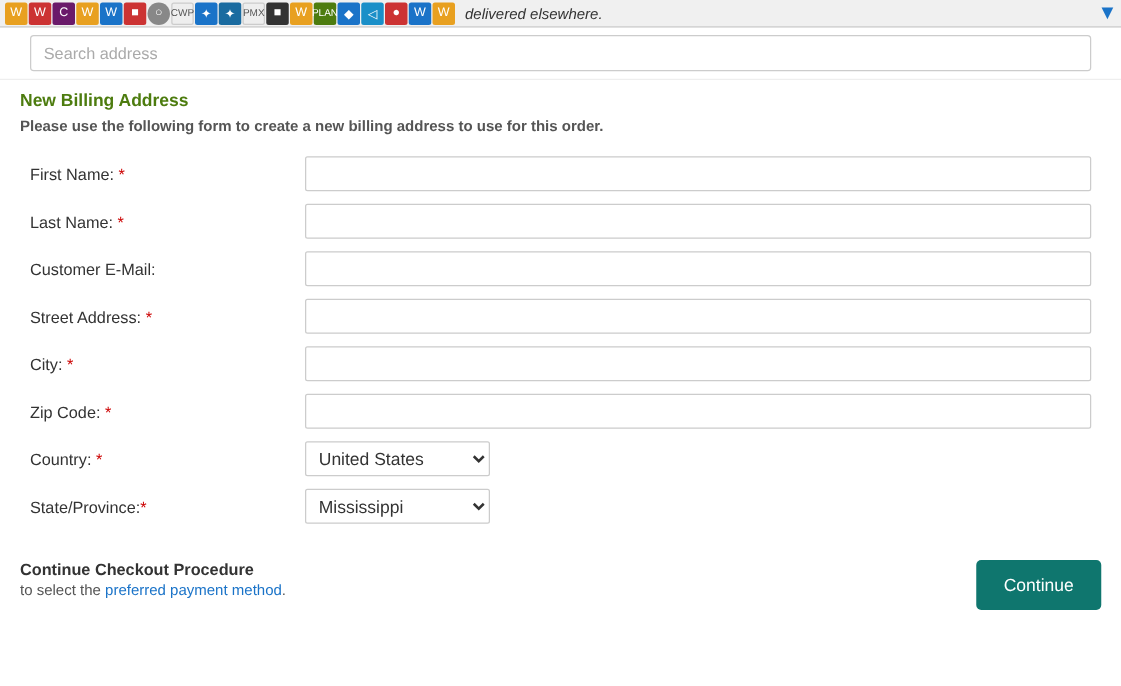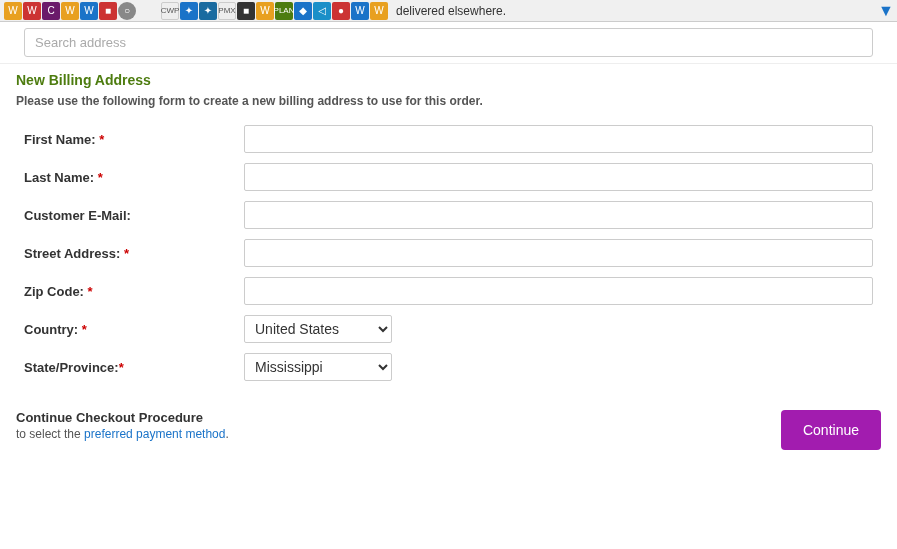--- a/index.html
+++ b/index.html
@@ -25,20 +25,21 @@
       align-items: center;
       padding: 0 4px;
       border-bottom: 1px solid #ccc;
       position: relative;
     }
 
     .delivered-text {
       font-size: 12px;
       color: #333;
       padding: 4px 8px 4px 8px;
+      font-style: italic;
     }
 
     .down-arrow-btn {
       position: absolute;
       right: 0;
       top: 0;
       bottom: 0;
       width: 22px;
       display: flex;
       align-items: center;
@@ -94,21 +95,20 @@
       padding: 5px 8px;
       vertical-align: middle;
     }
 
     .form-table tr td:first-child {
       width: 220px;
       text-align: left;
       font-size: 13px;
       color: #333;
       white-space: nowrap;
-      font-weight: bold;
     }
 
     .required-star {
       color: #cc0000;
     }
 
     .form-input {
       width: 100%;
       padding: 5px 8px;
       border: 1px solid #ccc;
@@ -154,21 +154,21 @@
       color: #555;
     }
 
     .footer-left .checkout-desc a,
     .footer-left .checkout-desc .link {
       color: #1a73c8;
       text-decoration: none;
     }
 
     .continue-btn {
-      background: #a21caf;
+      background: #0f766e;
       color: #fff;
       border: none;
       border-radius: 4px;
       padding: 10px 22px;
       font-size: 14px;
       cursor: pointer;
       white-space: nowrap;
       height: 40px;
     }
 
@@ -202,21 +202,21 @@
 
 <div class="top-bar">
   <div class="toolbar-icons">
     <span class="tb-icon icon-orange">W</span>
     <span class="tb-icon icon-red">W</span>
     <span class="tb-icon" style="background:#6a1a6a;color:#fff;">C</span>
     <span class="tb-icon icon-orange">W</span>
     <span class="tb-icon icon-blue">W</span>
     <span class="tb-icon icon-red">■</span>
     <span class="tb-icon" style="background:#888;color:#fff;border-radius:50%;">○</span>
-    <span class="tb-icon icon-light" style="font-size:8px;margin-left:24px;">CWP</span>
+    <span class="tb-icon icon-light" style="font-size:8px;">CWP</span>
     <span class="tb-icon icon-blue">✦</span>
     <span class="tb-icon" style="background:#1a6ba0;color:#fff;">✦</span>
     <span class="tb-icon icon-light" style="font-size:8px;text-align:right;">PMX</span>
     <span class="tb-icon" style="background:#333;color:#fff;">■</span>
     <span class="tb-icon icon-orange">W</span>
     <span class="tb-icon" style="background:#4d7c0f;color:#fff;font-size:8px;">PLAN</span>
     <span class="tb-icon icon-blue">◆</span>
     <span class="tb-icon" style="background:#1a8fc8;color:#fff;">◁</span>
     <span class="tb-icon icon-red">●</span>
     <span class="tb-icon icon-blue">W</span>
@@ -275,20 +275,30 @@
           <label>
             Street Address: <span class="required-star">*</span>
           </label>
         </td>
         <td>
           <input class="form-input" type="text" style="">
         </td>
       </tr>
 
 
+      <tr>
+        <td>
+          <label>
+            City: <span class="required-star">*</span>
+          </label>
+        </td>
+        <td>
+          <input class="form-input" type="text" style="">
+        </td>
+      </tr>
 
       <tr>
         <td>
           <label>
             Zip Code: <span class="required-star">*</span>
           </label>
         </td>
         <td>
           <input class="form-input" type="text" style="">
         </td>

